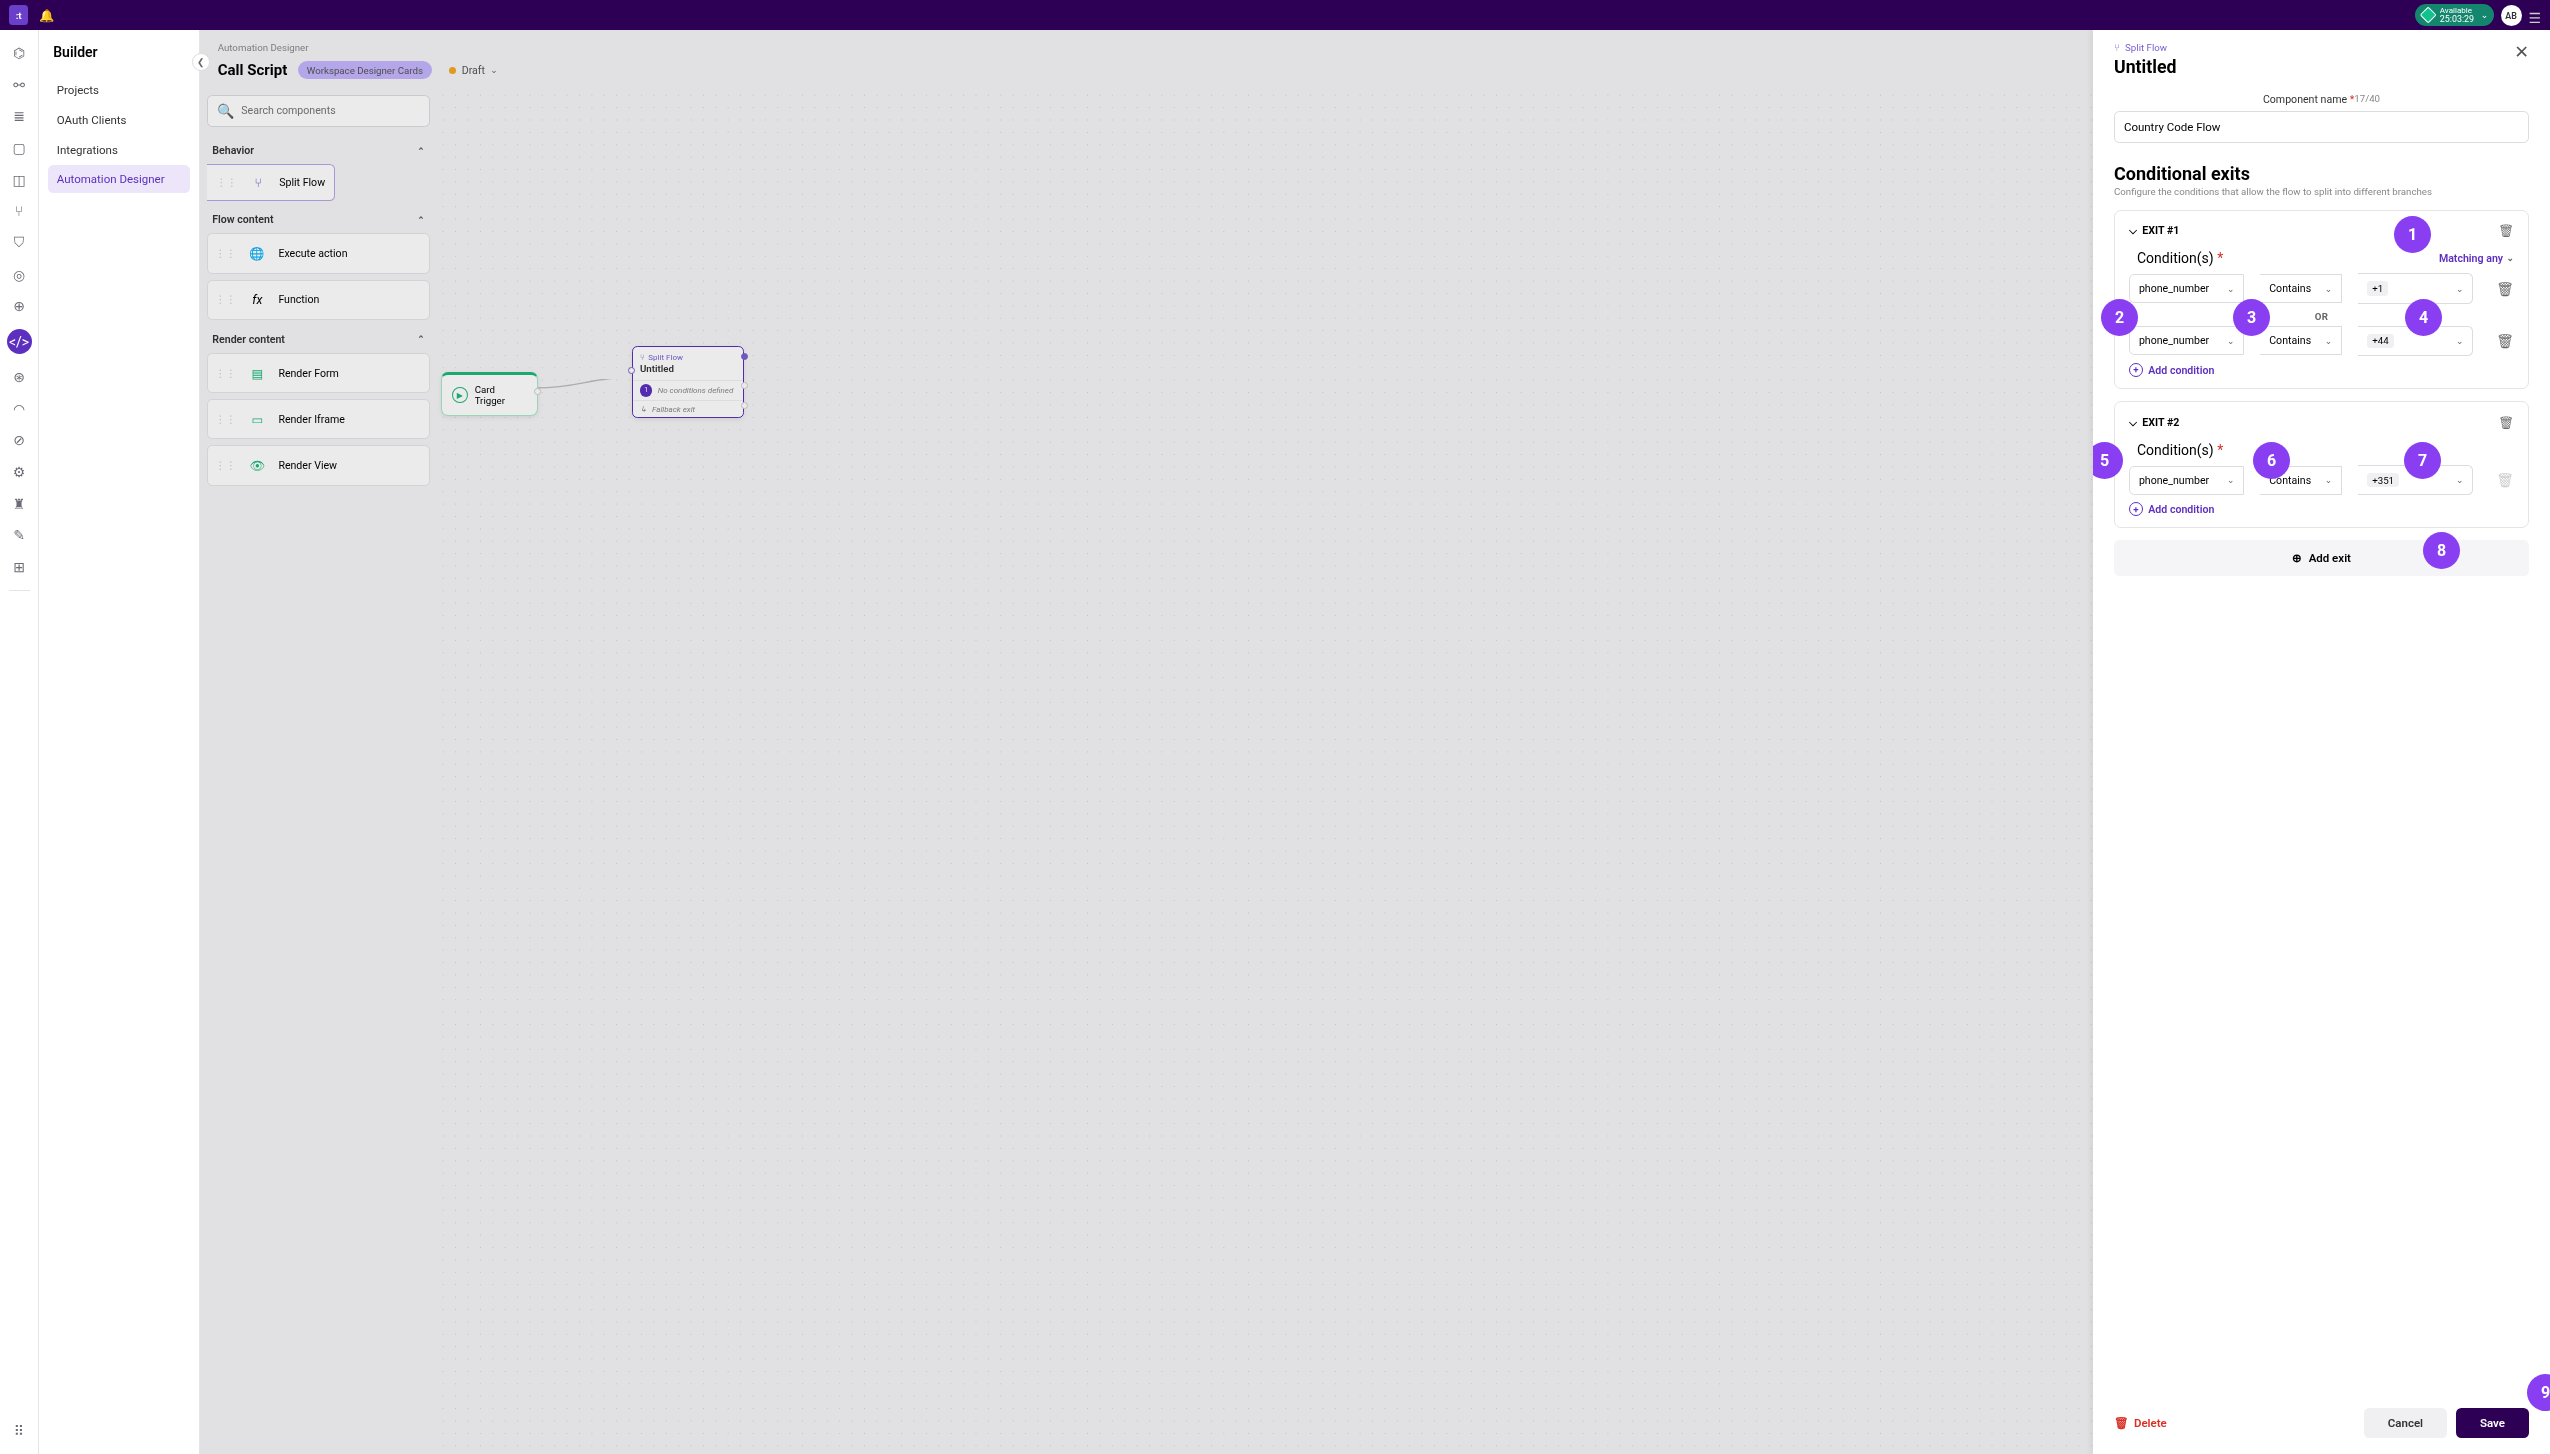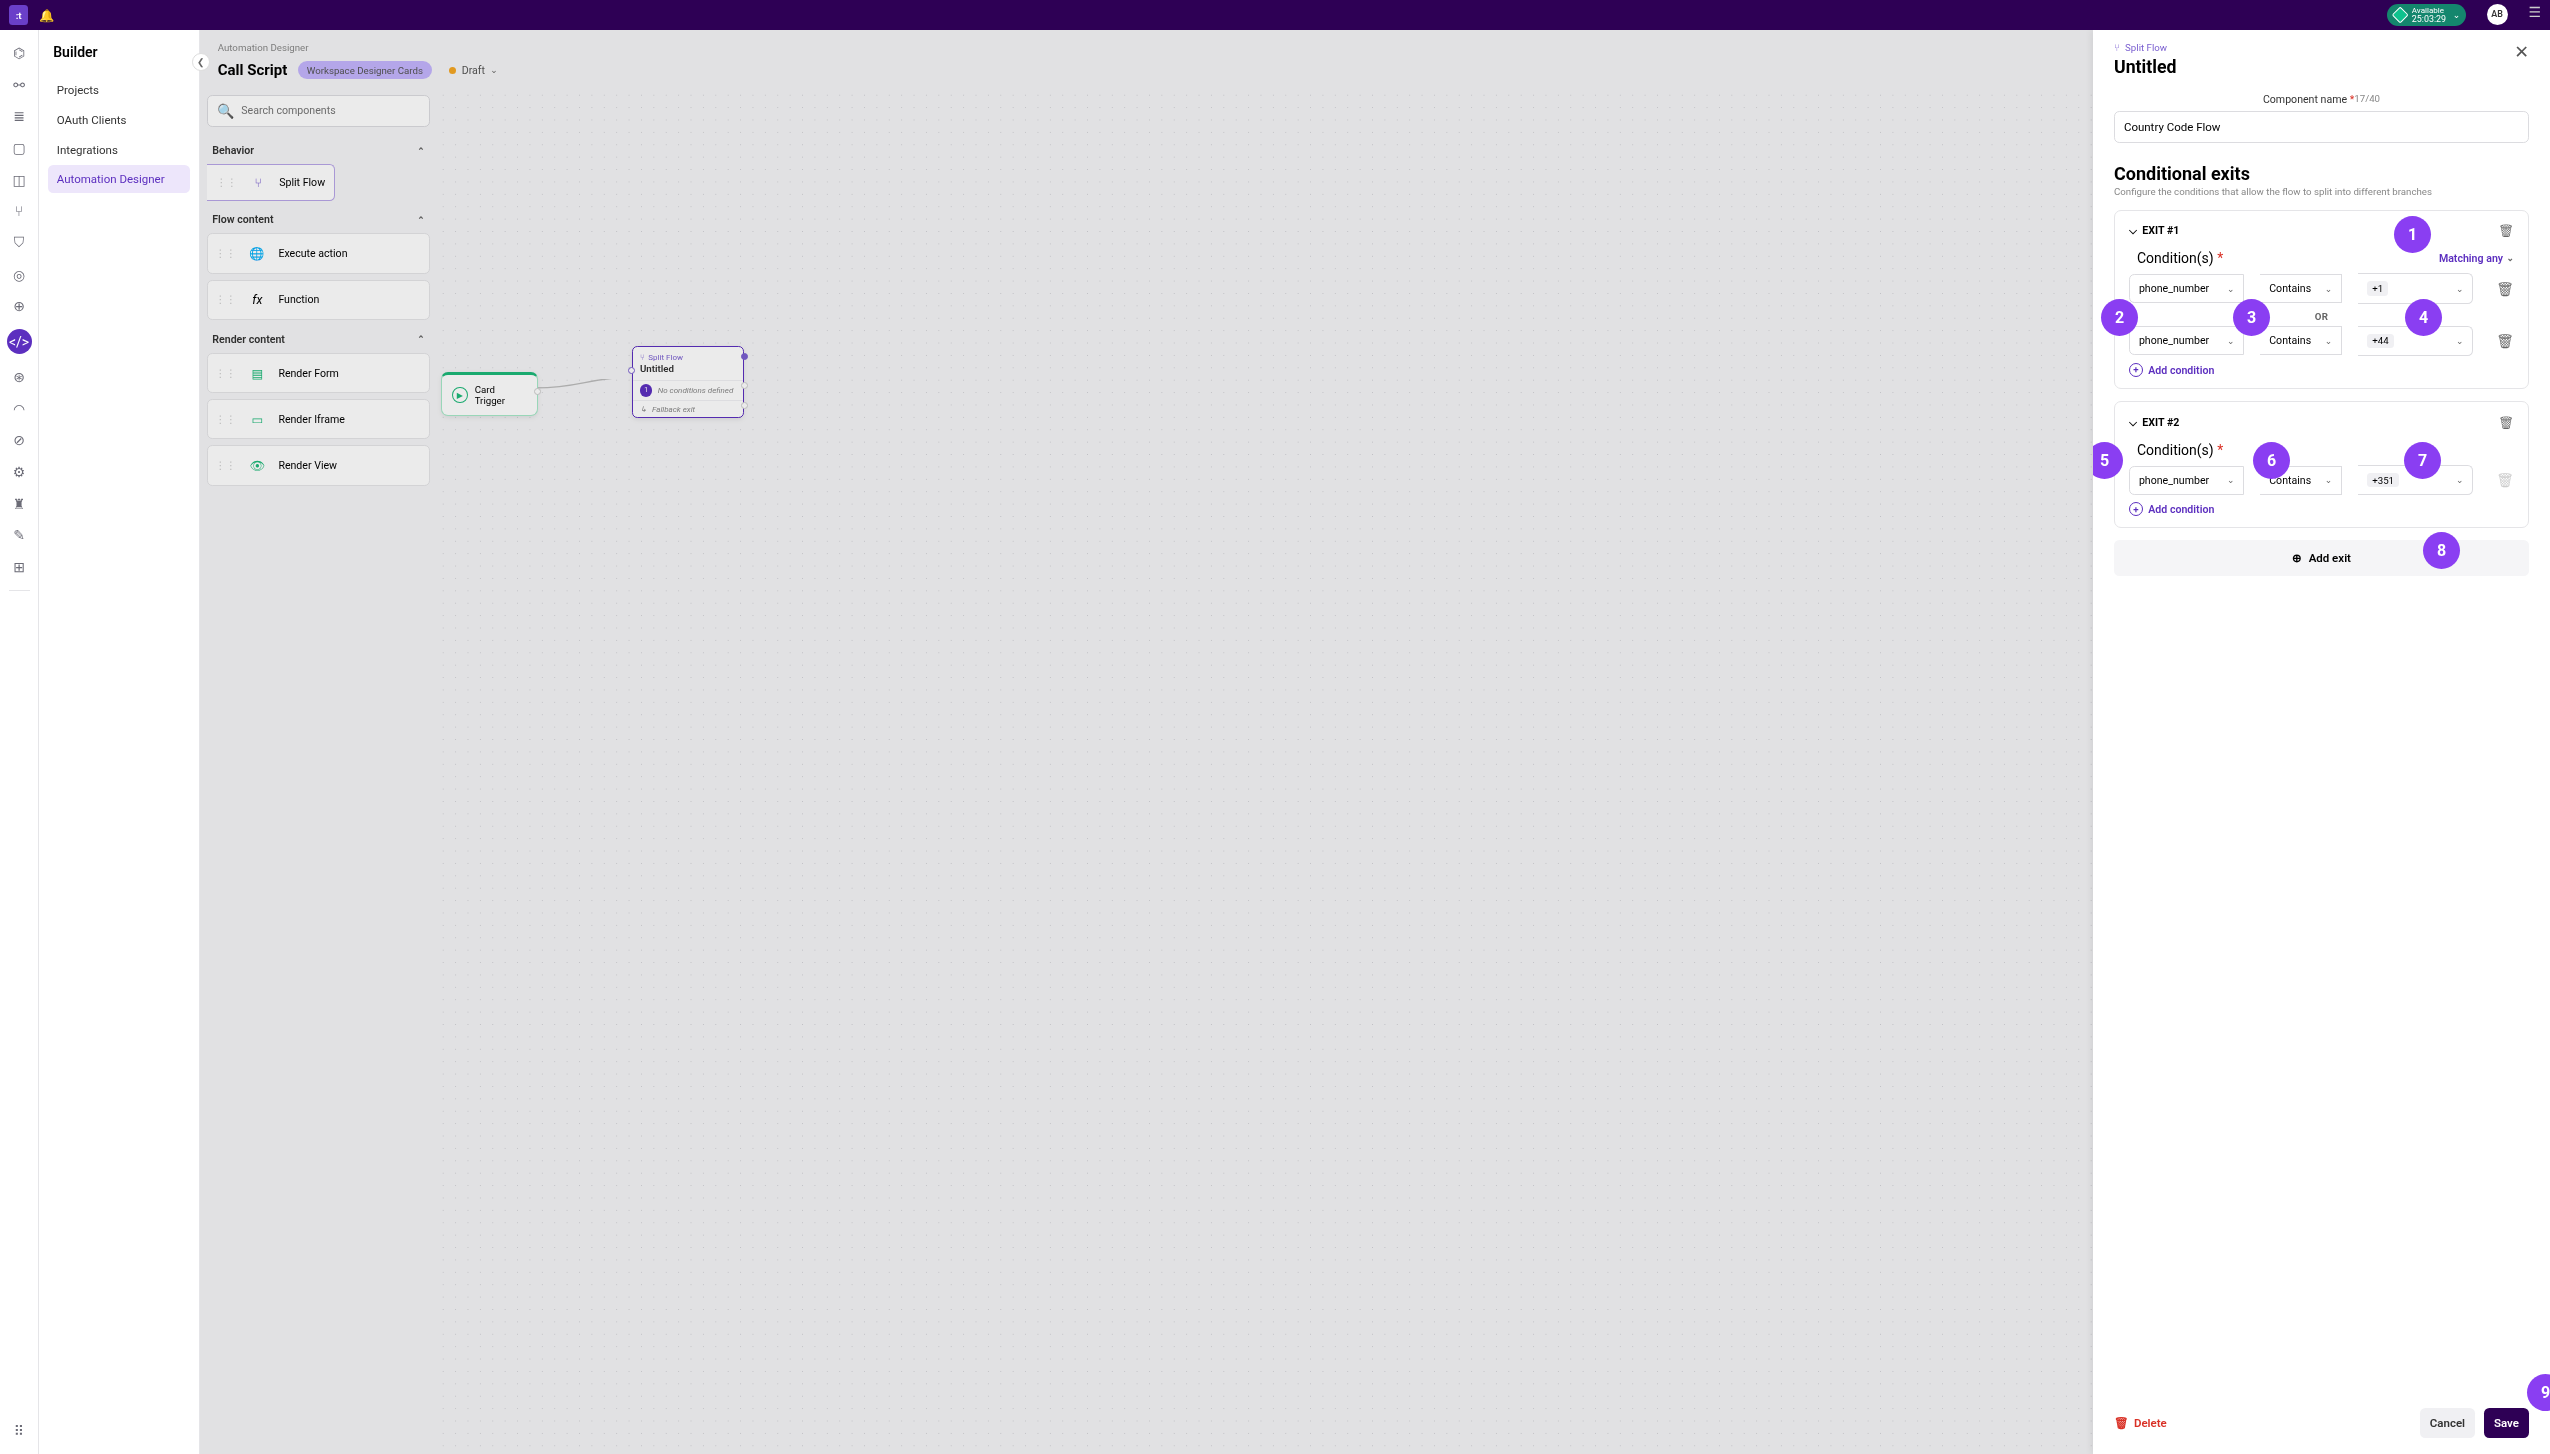--- a/index.html
+++ b/index.html
@@ -2,21 +2,21 @@
 <html style="font-size:14px"><head>
 <meta charset="utf-8">
 <style>
 * { margin: 0; padding: 0; box-sizing: border-box; font-family: -apple-system, BlinkMacSystemFont, "Segoe UI", Roboto, sans-serif; }
 body { background: #f5f5f7; overflow: hidden; }
 .app { display: flex; flex-direction: column; height: 100vh; width: 100vw; }
 .topbar { height: 30px; background: #2e0055; display: flex; align-items: center; padding: 0 8.9px; justify-content: space-between; }
 .topbar-left { display: flex; align-items: center; gap: 10.6px; }
 .logo { width: 19.5px; height: 19.5px; background: #6a3fc9; border-radius: 3.5px; display: flex; align-items: center; justify-content: center; color: #fff; font-size: 9.7px; font-weight: bold; }
 .bell { color: #ccc; font-size: 12.4px; }
-.topbar-right { display: flex; align-items: flex-start; gap: 21px; }
+.topbar-right { display: flex; align-items: flex-end; gap: 7px; }
 .avail-pill { background: #14866d; color: #fff; border-radius: 12.4px; padding: 2.7px 19.5px 2.7px 7px; display: flex; align-items: center; gap: 5.3px; font-size: 8.9px; position: relative; }
 .avail-pill .diamond { width: 12.4px; height: 12.4px; background: #0fc28e; transform: rotate(45deg); border: 1.8px solid #fff; border-radius: 1.8px; }
 .avail-text { display: flex; flex-direction: column; line-height: 1; }
 .avail-text span:first-child { font-size: 8px; }
 .avatar { width: 21px; height: 21px; border-radius: 50%; background: #fff; color: #333; display: flex; align-items: center; justify-content: center; font-size: 8.9px; font-weight: 600; }
 .burger-ico { color: #ccc; font-size: 14px; }
 .main { display: flex; flex: 1; overflow: hidden; }
 .icon-rail { width: 39px; background: #fff; border-right: 0.9px solid #e5e5e8; display: flex; flex-direction: column; align-items: center; padding-top: 14px; gap: 14px; }
 .icon-rail .ico { width: 17.7px; height: 17.7px; color: #6b6b76; font-size: 14px; display: flex; align-items: center; justify-content: center; }
 .icon-rail .ico.active { background: #5c2fbf; color: #fff; border-radius: 50%; width: 25px; height: 25px; }
@@ -82,21 +82,21 @@
 .tag-chip { background: #f0f0f3; padding: 1.8px 5.3px; border-radius: 3.5px; font-size: 9.7px; }
 .row-trash { margin-left: 7px; color: #666; cursor: pointer; }
 .row-trash.disabled { color: #ccc; }
 .or-sep { text-align: center; font-size: 9.7px; font-weight: 700; color: #666; margin: 3.5px 0; letter-spacing: 0.4px; }
 .add-cond { color: #5c2fbf; font-size: 10.6px; font-weight: 600; display: flex; align-items: center; gap: 5.3px; cursor: pointer; margin-top: 5.3px; }
 .add-cond .pluscirc { width: 14px; height: 14px; border: 1.8px solid #5c2fbf; border-radius: 50%; display: flex; align-items: center; justify-content: center; font-size: 9.7px; line-height: 1; }
 .add-exit { background: #f5f5f7; border-radius: 5.3px; padding: 10.6px; text-align: center; font-size: 11.5px; font-weight: 600; display: flex; align-items: center; justify-content: center; gap: 7px; cursor: pointer; }
 .rp-footer { padding: 10.6px 21px 16px; display: flex; justify-content: space-between; align-items: center; border-top: none; }
 .delete-btn { color: #d93025; font-size: 11.5px; font-weight: 600; display: flex; align-items: center; gap: 5.3px; cursor: pointer; }
 .footer-right { display: flex; gap: 8.9px; }
-.btn { padding: 8px 10px; border-radius: 5.3px; font-size: 11.5px; font-weight: 600; cursor: pointer; border: none; text-align: center; }
+.btn { padding: 8px 24px; border-radius: 5.3px; font-size: 11.5px; font-weight: 600; cursor: pointer; border: none; text-align: center; }
 .btn-cancel { background: #f0f0f3; color: #333; }
 .btn-save { background: #2e0055; color: #fff; }
 .marker { position: absolute; width: 37px; height: 37px; background: #8a3ef2; color: #fff; border-radius: 50%; display: flex; align-items: center; justify-content: center; font-size: 16px; font-weight: 700; z-index: 30; }
 .chev { font-size: 8.9px; color: #666; }
 svg.conn { position: absolute; pointer-events: none; }
 </style>
 </head>
 <body>
 
 <div class="app">

